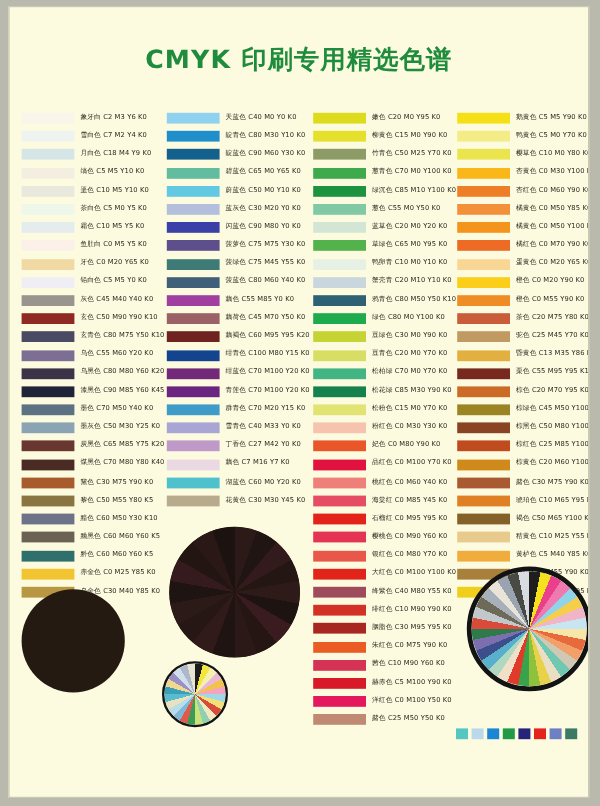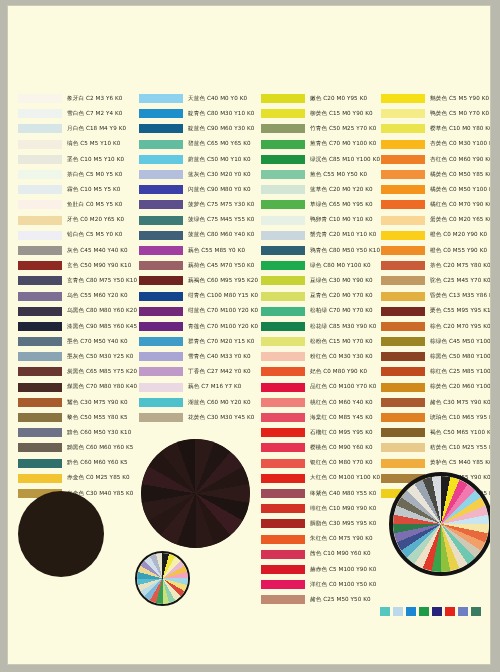--- a/index.html
+++ b/index.html
@@ -96,20 +96,21 @@
   }
   .legend-sq{
     width:10px;height:9px;
   }
 </style>
 </head>
 <body style="background: rgb(185, 185, 174);">
 
 <div id="page" style="background: rgb(252, 251, 223);">
 
+  <div id="title" style="color: rgb(30, 140, 60);">CMYK 印刷专用精选色谱</div>
 
   <div class="col" id="col0">
       <div class="row">
         <div class="sw" style="background: rgb(249, 245, 234);"></div>
         <div class="lbl">象牙白 C2 M3 Y6 K0</div>
       </div>
       <div class="row">
         <div class="sw" style="background: rgb(239, 243, 240);"></div>
         <div class="lbl">雪白色 C7 M2 Y4 K0</div>
       </div>

